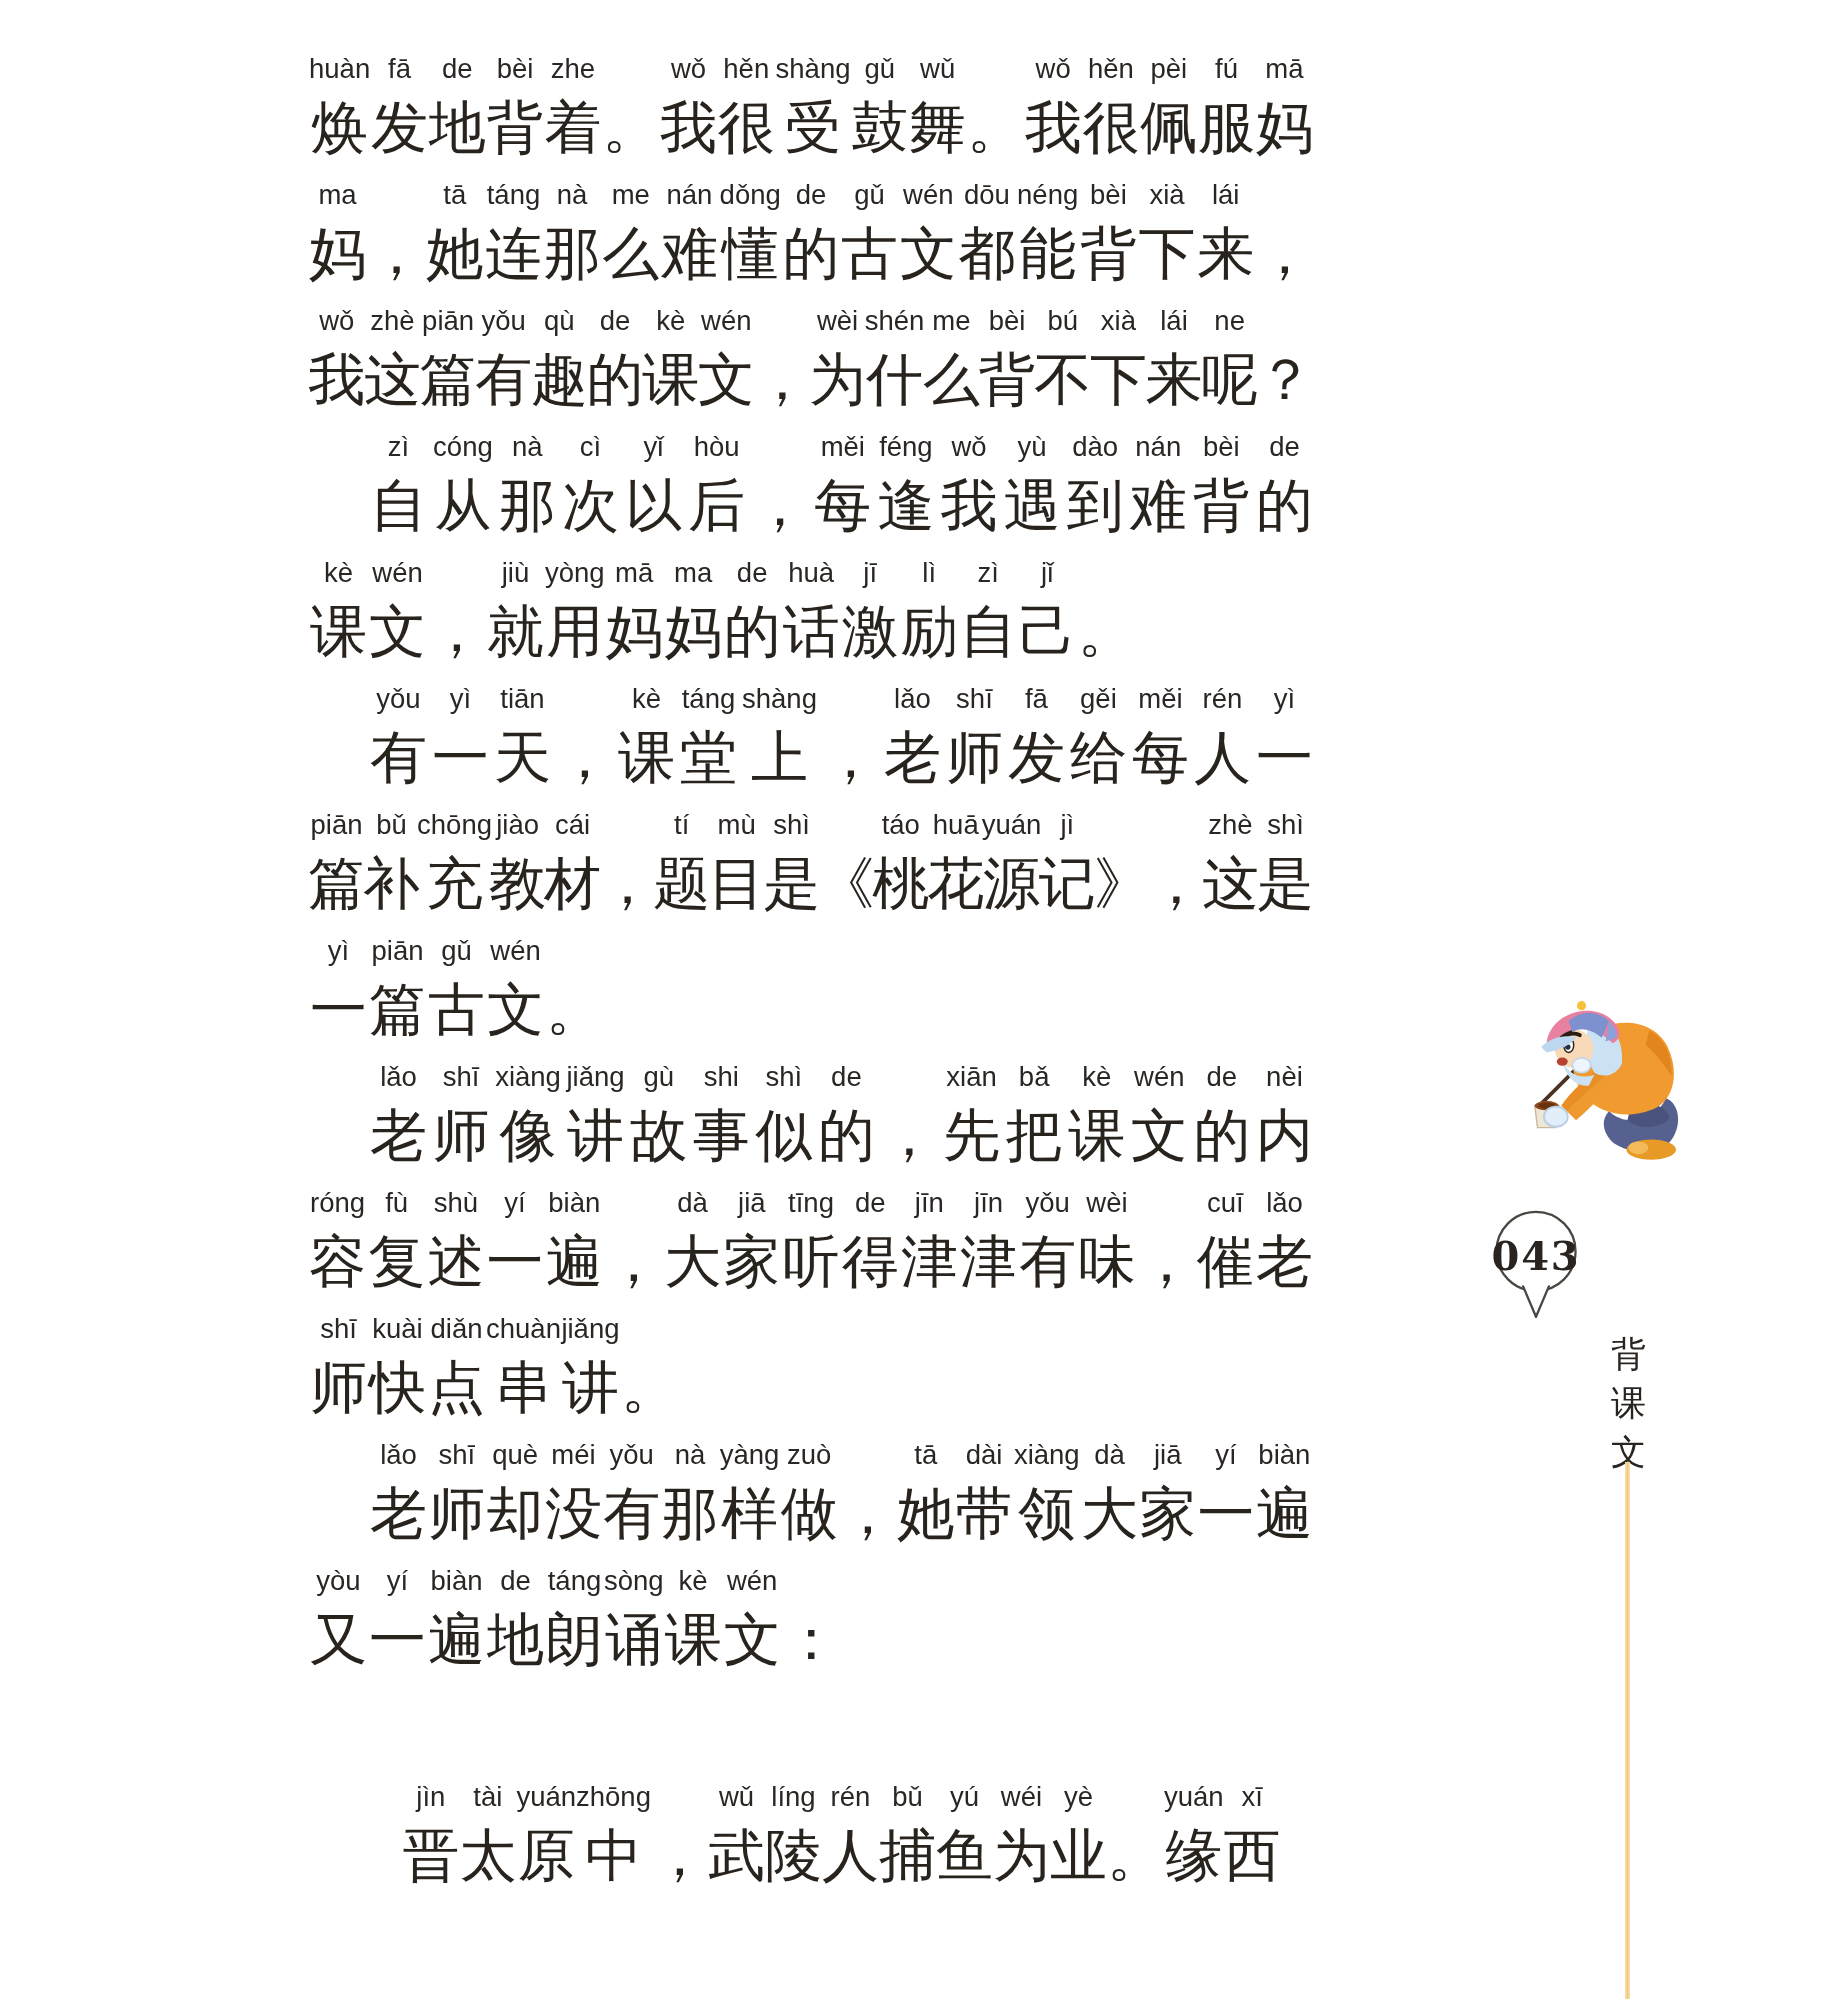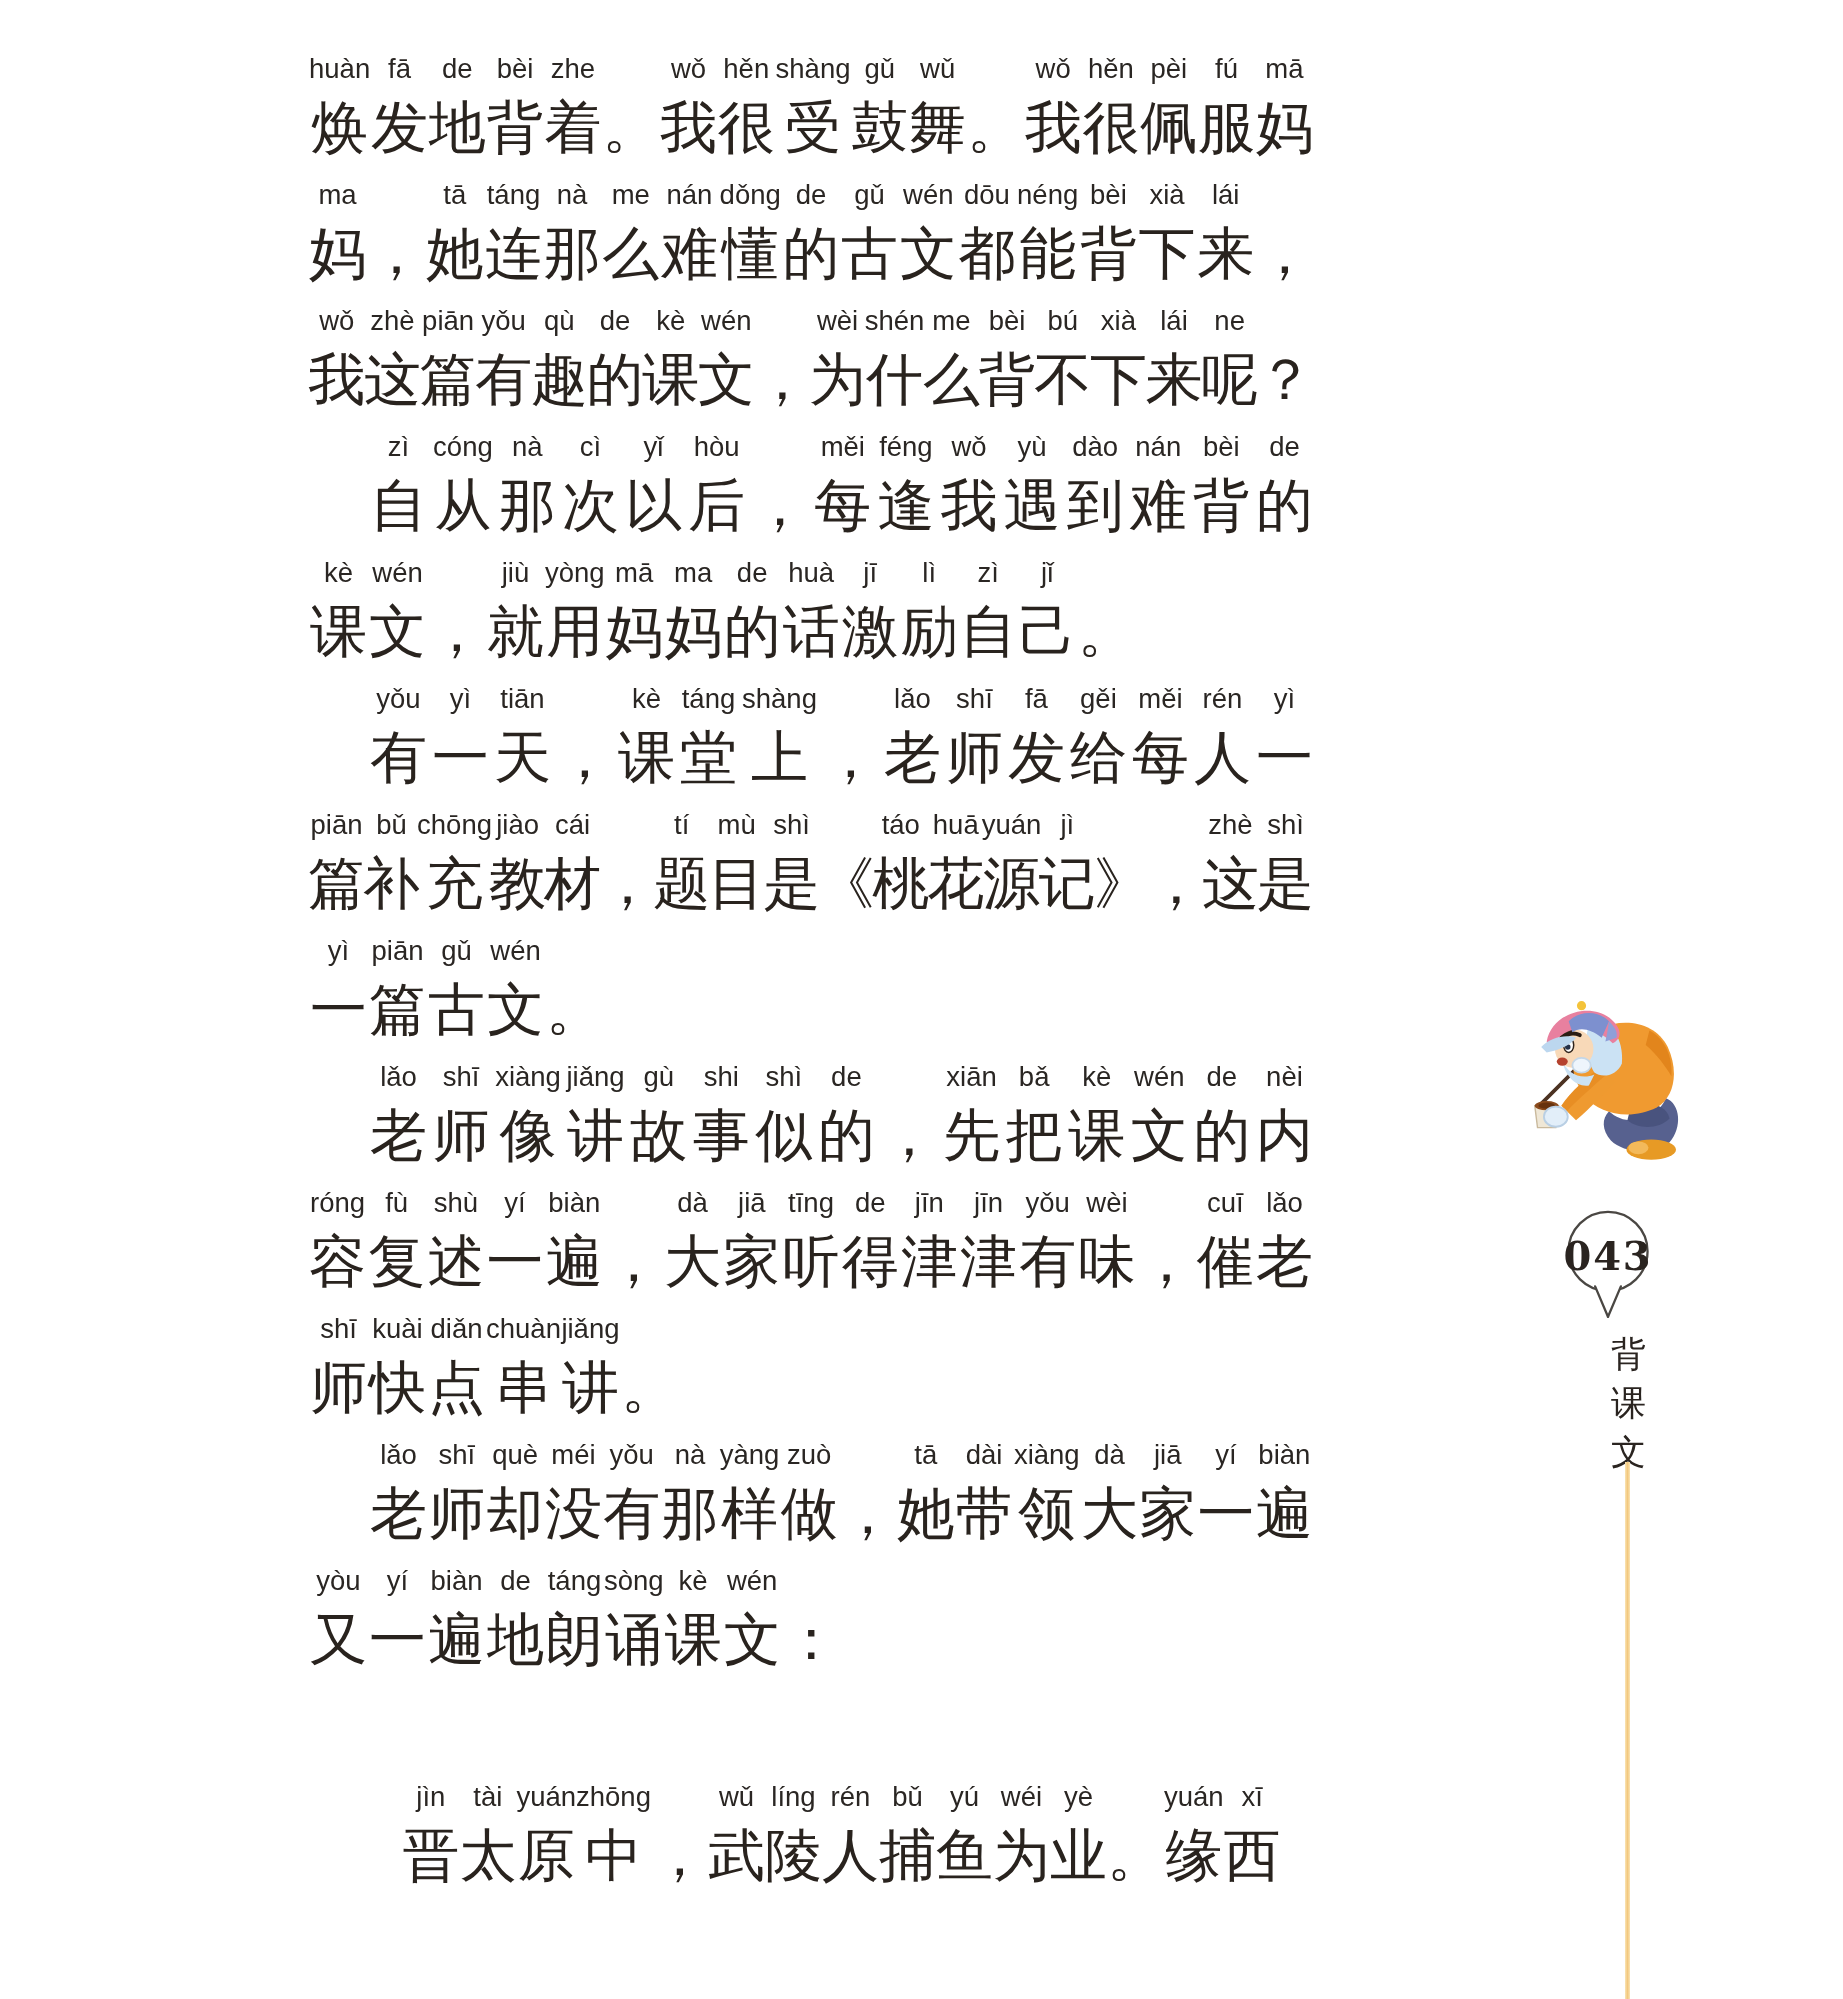--- a/index.html
+++ b/index.html
@@ -27,21 +27,21 @@
     font-size:27.5px; line-height:35px; white-space:nowrap;
     color:#2a2623; height:35px;
   }
   .hz {
     font-family:"DejaVu Serif", serif;
     font-size:57px; line-height:83px;
     color:#29231e;
   }
   
   .illo { position:absolute; left:1521px; top:990px; width:188px; height:179px; }
-  .badge { position:absolute; left:1562px; top:1210px; width:92px; height:115px; }
+  .badge { position:absolute; left:1490px; top:1210px; width:92px; height:115px; }
   .badge .num {
     position:absolute; left:0; top:22px; width:100%; text-align:center;
     font-family:"DejaVu Serif", serif; font-weight:bold;
     font-size:40px; color:#2a2420; letter-spacing:1.8px;
   }
   .vtitle {
     position:absolute; left:1599px; top:1330px; width:59px;
     text-align:center;
   }
   .vtitle span {

